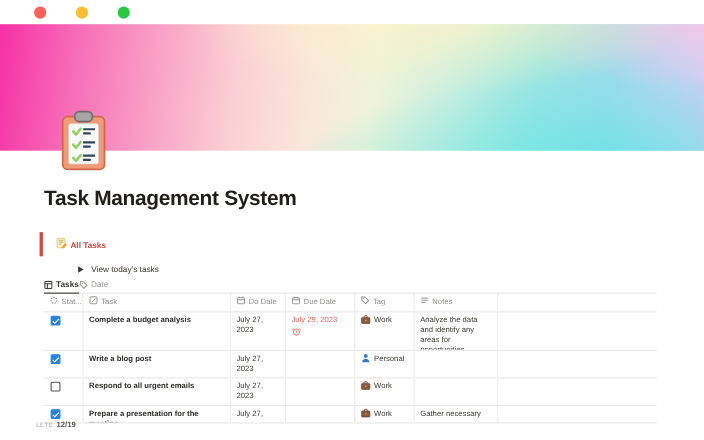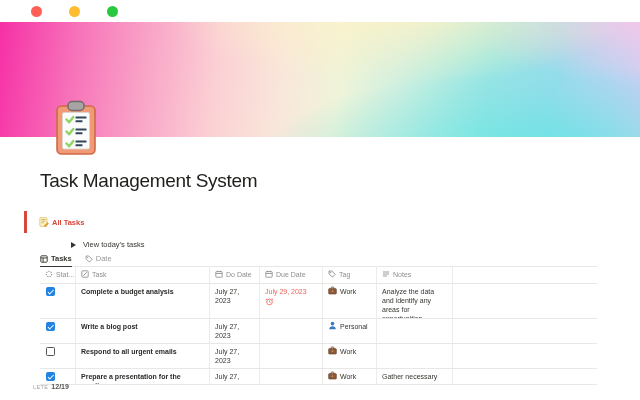--- a/index.html
+++ b/index.html
@@ -28,40 +28,40 @@
       linear-gradient(97deg,#f630a6 0%,#f772b9 12%,#f9a8c8 24%,#fbd0d4 34%,#f9e6da 44%,
                       #eff4d9 53%,#cdefe0 63%,#94e9e0 76%,#86e3e6 86%,#b8d9f0 95%,#e4cdee 100%);
   }
 
   
   .page-icon{position:absolute;left:54px;top:99px;width:44px;height:58px;}
 
   
   .title{
     position:absolute;left:40px;top:170px;margin:0;
-    font-size:19px;font-weight:400;letter-spacing:-0.3px;color:#1f1e1b;
+    font-size:19px;font-weight:700;letter-spacing:-0.3px;color:#1f1e1b;
   }
 
   
   .callout{
-    position:absolute;left:24px;top:211px;height:22px;
+    position:absolute;left:36px;top:211px;height:22px;
     border-left:3px solid #d9463b;padding-left:12px;
     display:flex;align-items:center;gap:3px;
   }
   .callout-text{font-size:7.5px;font-weight:700;color:#d9463b;}
 
   
   .toggle{position:absolute;left:43px;top:240px;display:flex;align-items:center;gap:7px;padding-left:28px;}
   .tri{width:0;height:0;border-left:5px solid #37352f;border-top:3.5px solid transparent;border-bottom:3.5px solid transparent;}
   .toggle-label{font-size:7.5px;color:#37352f;}
 
   
   .tabs{
     position:absolute;left:40px;top:251px;width:557px;height:15px;
-    display:flex;align-items:flex-end;gap:13px;border-bottom:1px solid #e8e7e5;
+    display:flex;align-items:flex-end;border-bottom:1px solid #e8e7e5;
   }
   .tab{display:flex;align-items:center;gap:3px;font-size:7.5px;color:#9b9a97;padding-bottom:3px;cursor:default;}
   .tab.active{color:#37352f;font-weight:700;border-bottom:1.5px solid #37352f;margin-bottom:-1px;}
   .tab svg{display:block;}
 
   
   .table{position:absolute;left:40px;top:266px;width:557px;font-size:7px;line-height:9px;}
   .thead,.tr{display:grid;grid-template-columns:36px 134px 50px 63px 54px 76px 144px;}
   .thead{height:17px;border-bottom:1px solid #e8e7e5;}
   .th{

